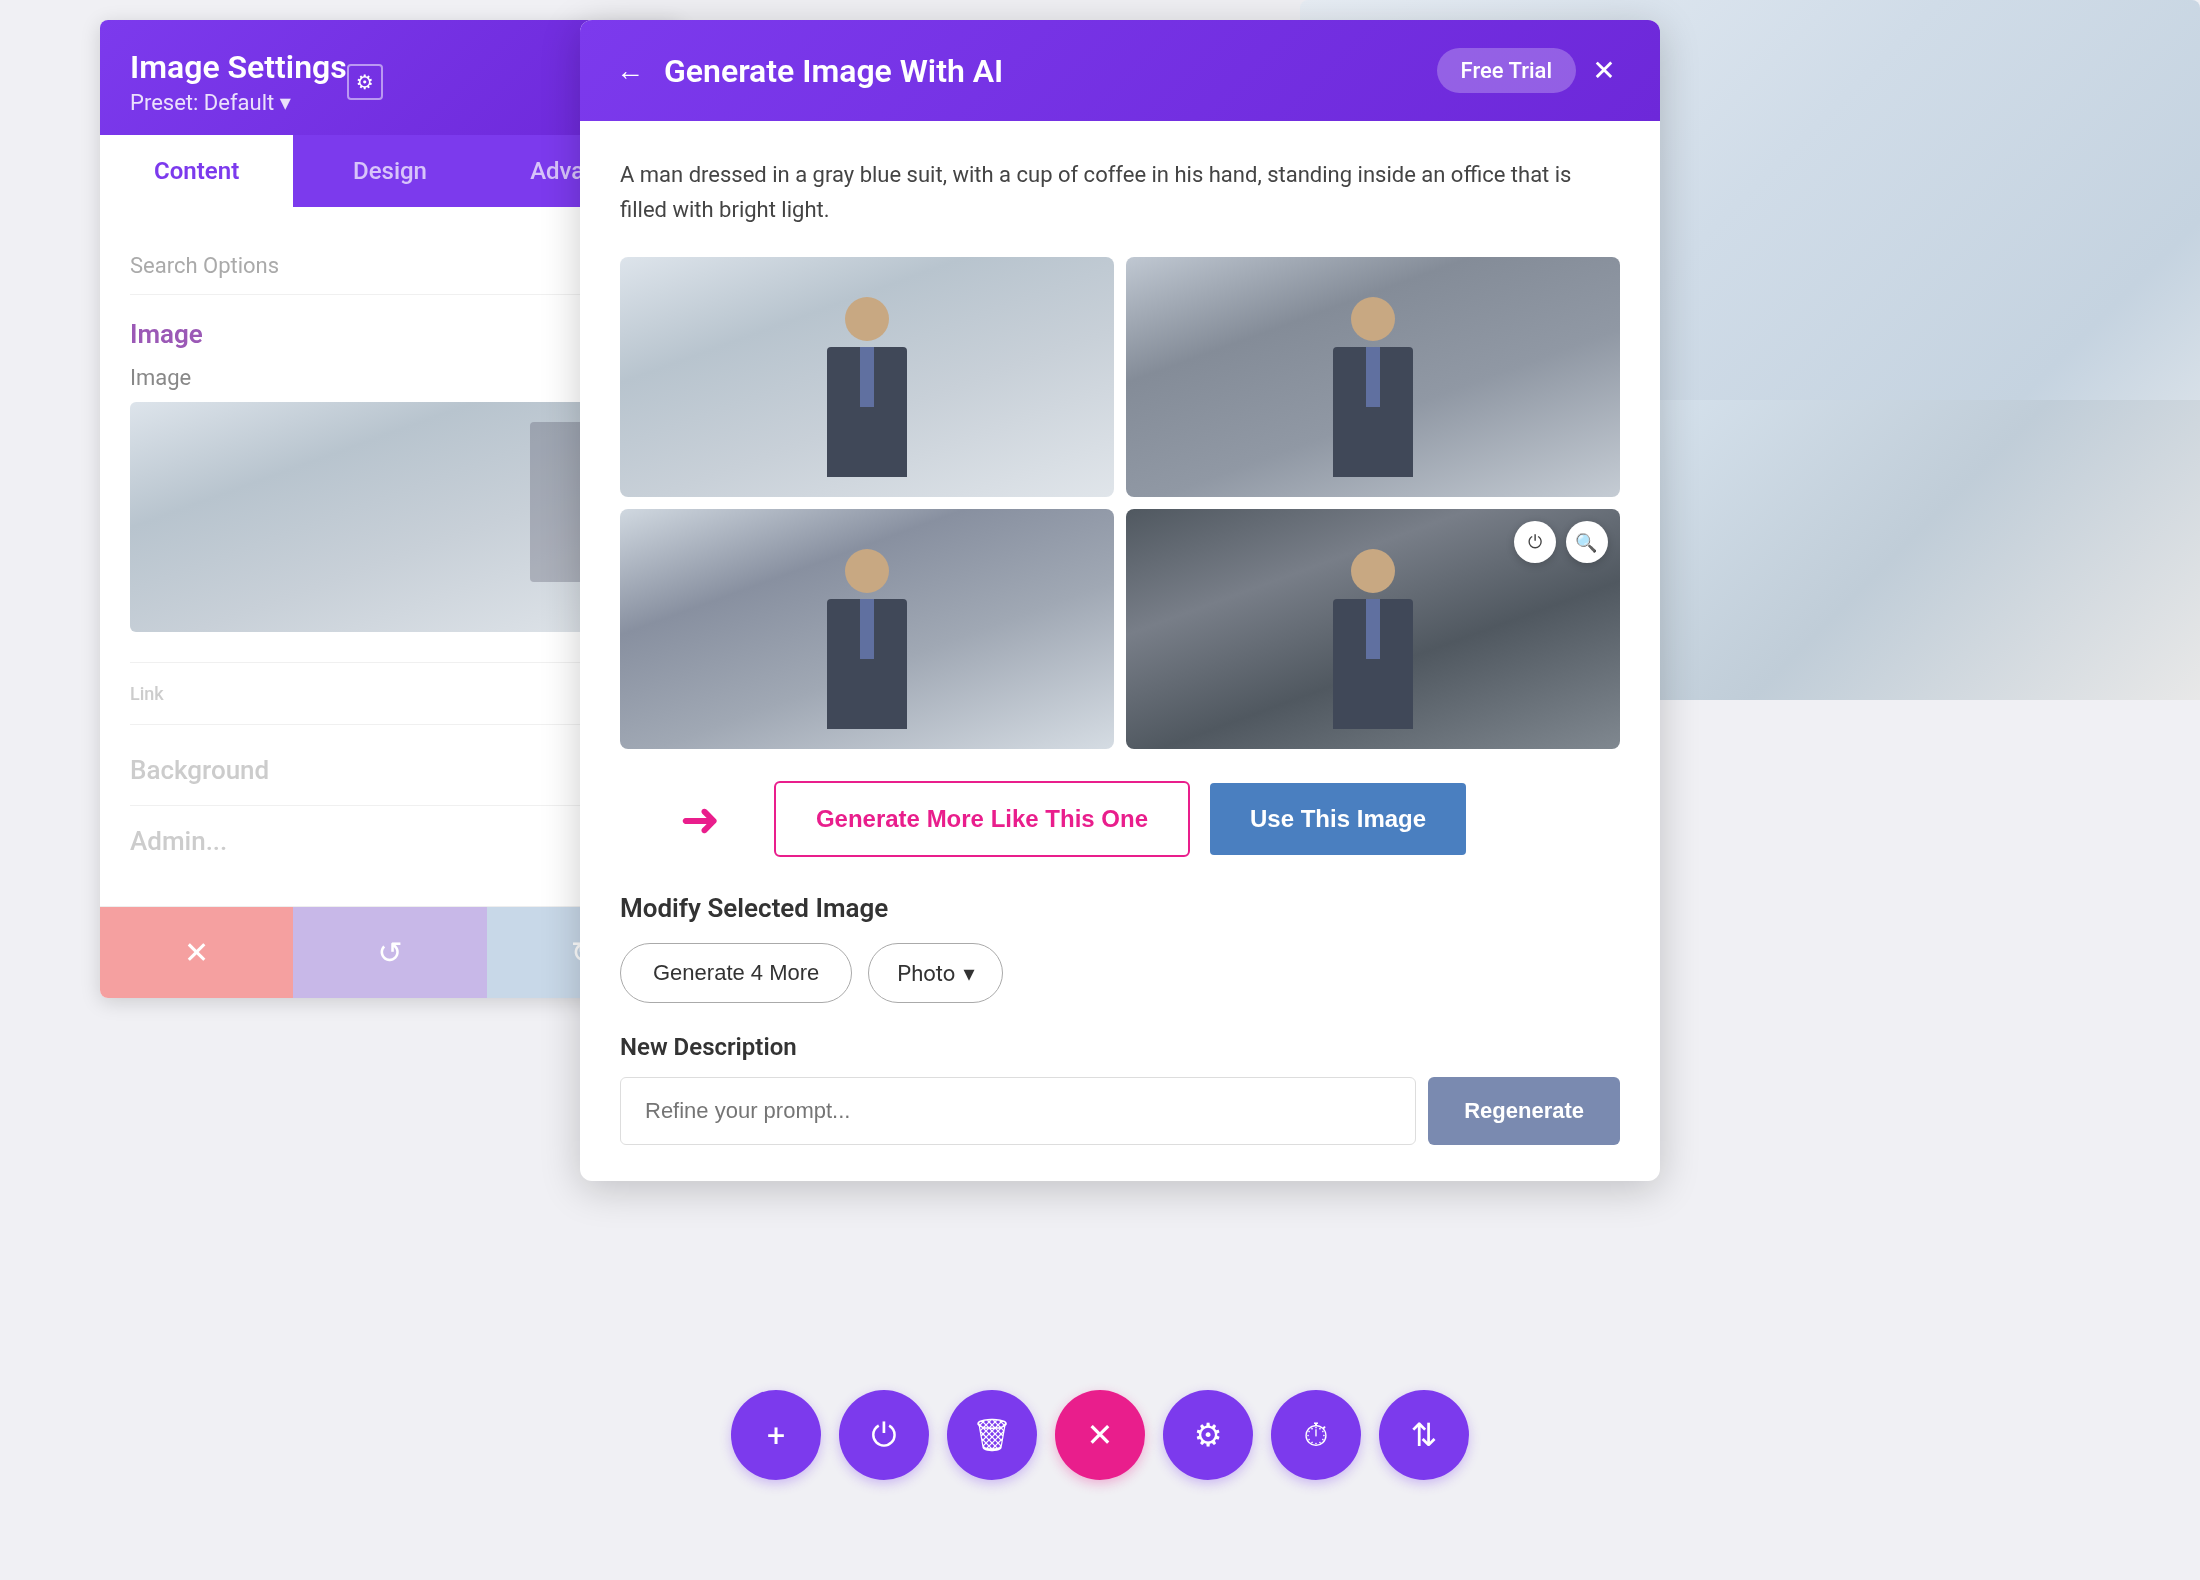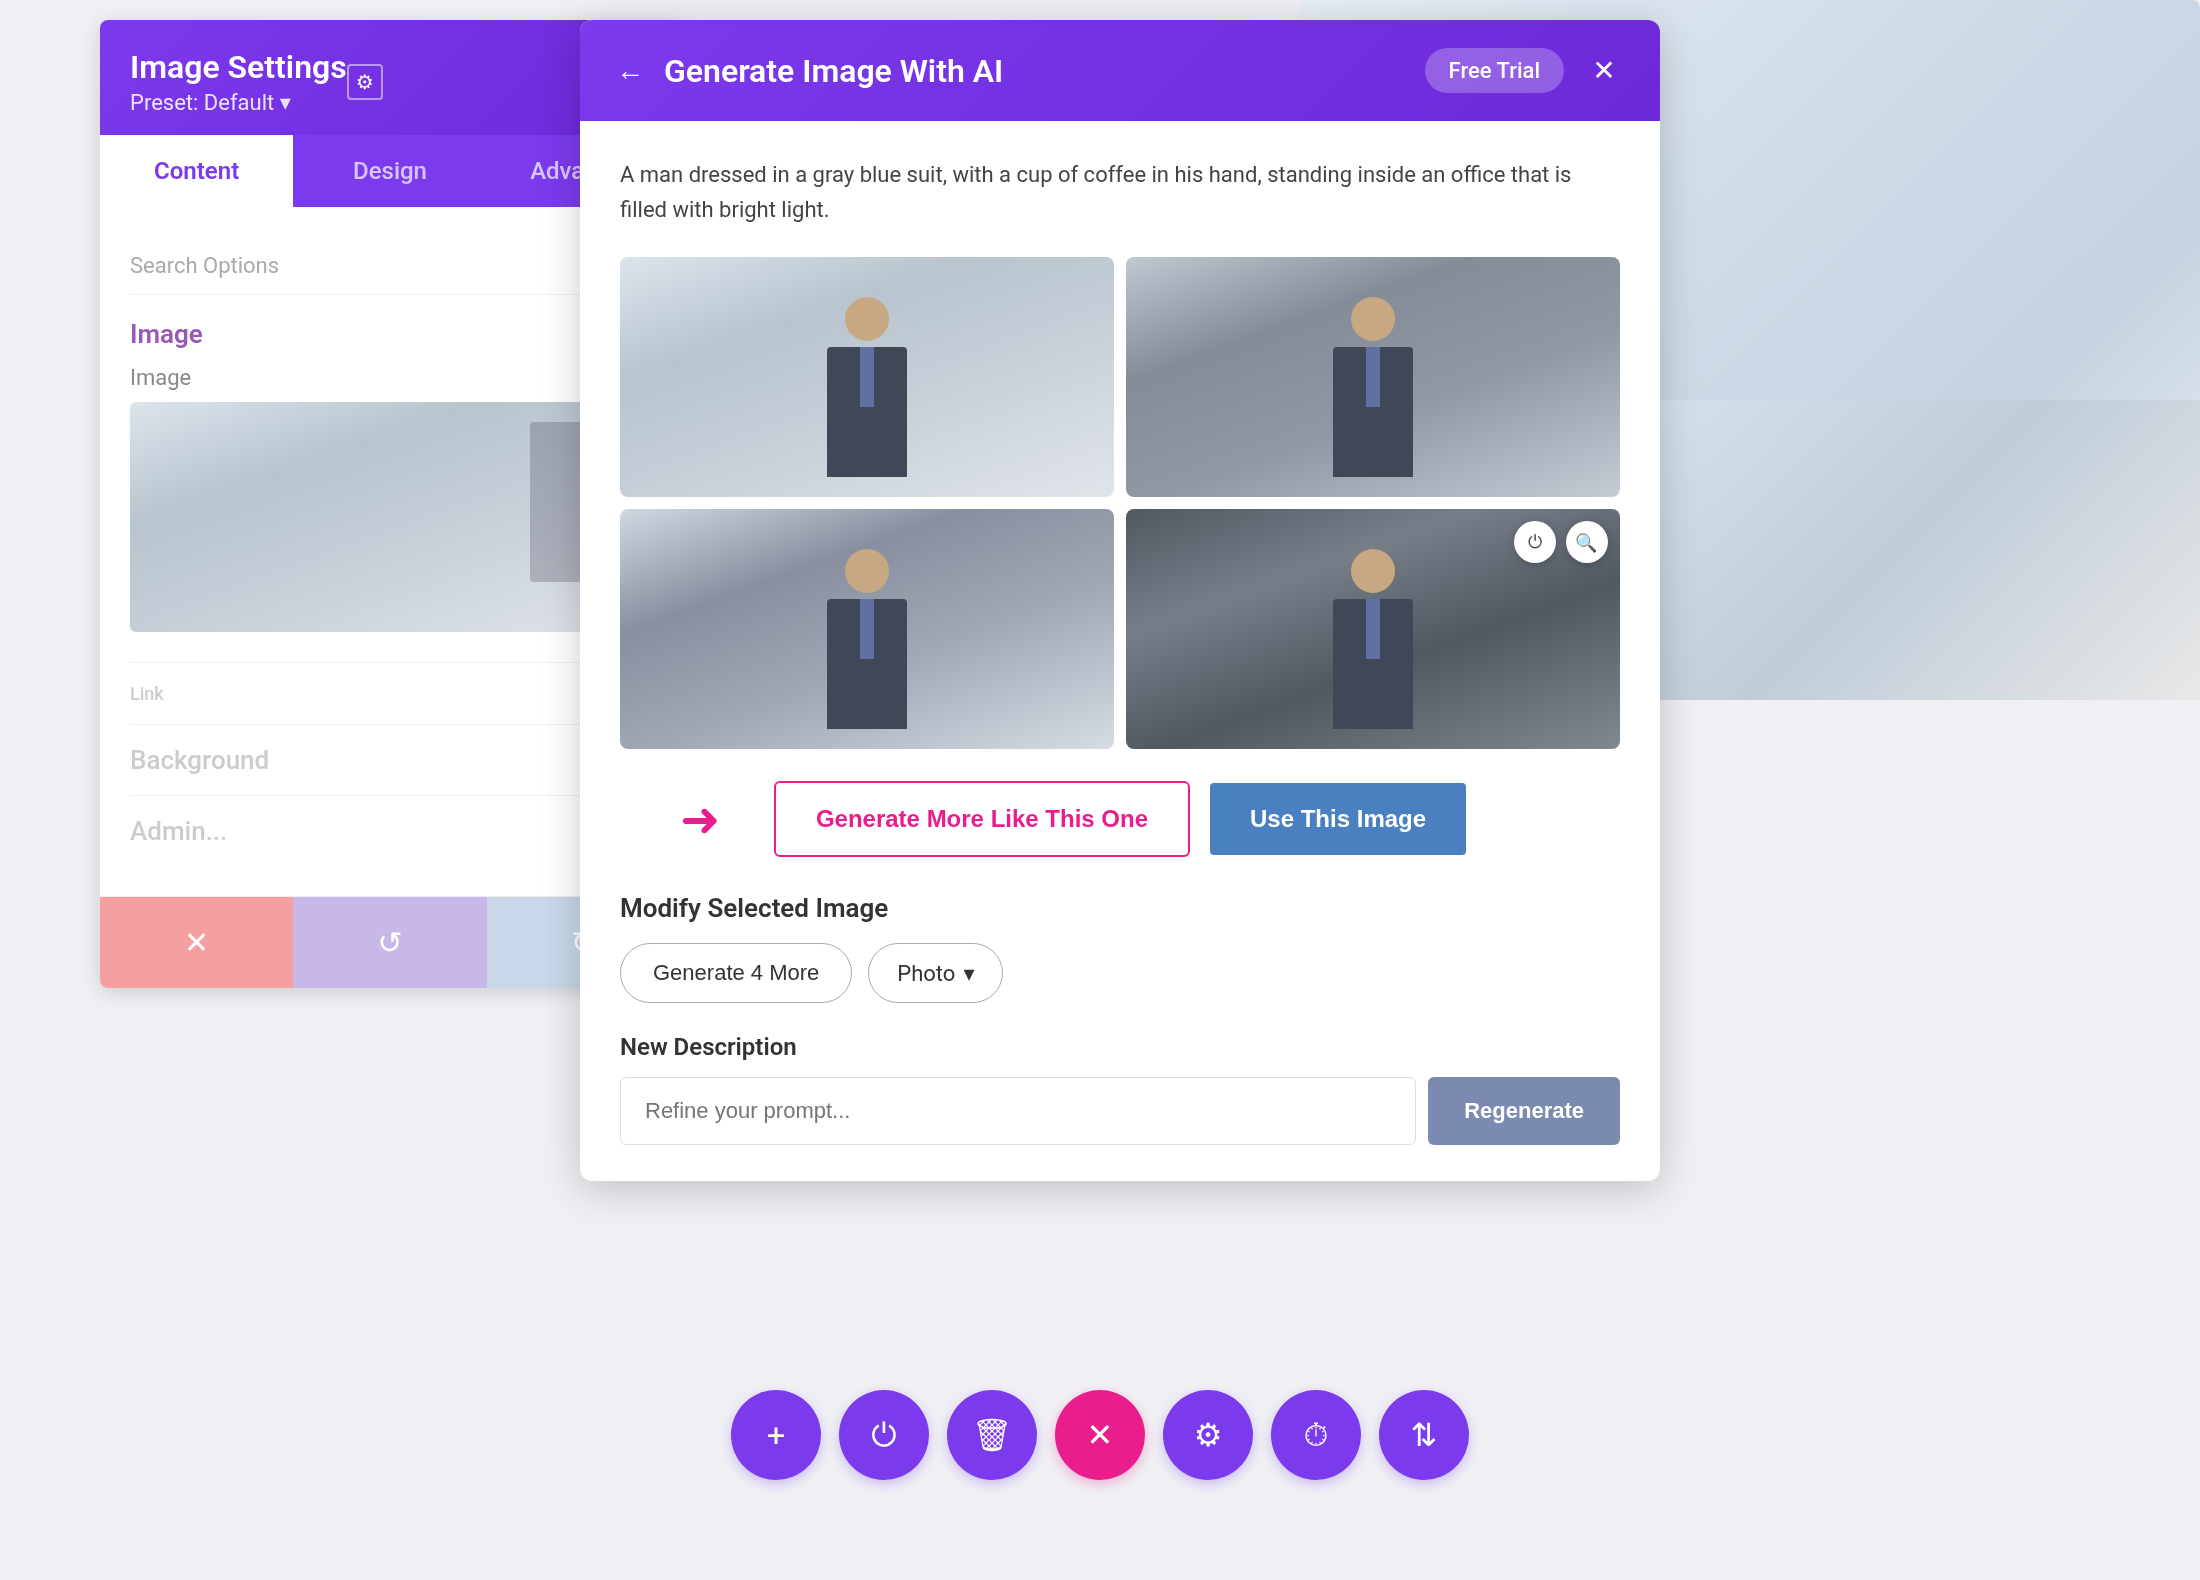--- a/index.html
+++ b/index.html
@@ -156,20 +156,21 @@
 
     .background-section {
       padding: 20px 0;
       border-top: 1px solid #f0f0f0;
     }
 
     .background-title {
       font-size: 26px;
       color: #ccc;
       font-weight: 500;
+      margin-top: 10px;
     }
 
     .admin-section {
       padding: 20px 0;
       border-top: 1px solid #f0f0f0;
     }
 
     .admin-title {
       font-size: 26px;
       color: #ccc;
@@ -242,21 +243,21 @@
 
     .modal-title {
       color: white;
       font-size: 32px;
       font-weight: 600;
     }
 
     .modal-header-right {
       display: flex;
       align-items: center;
-      gap: 20px;
+      gap: 8px;
     }
 
     .free-trial-badge {
       background: rgba(255,255,255,0.25);
       color: white;
       padding: 10px 24px;
       border-radius: 30px;
       font-size: 22px;
       font-weight: 500;
     }

